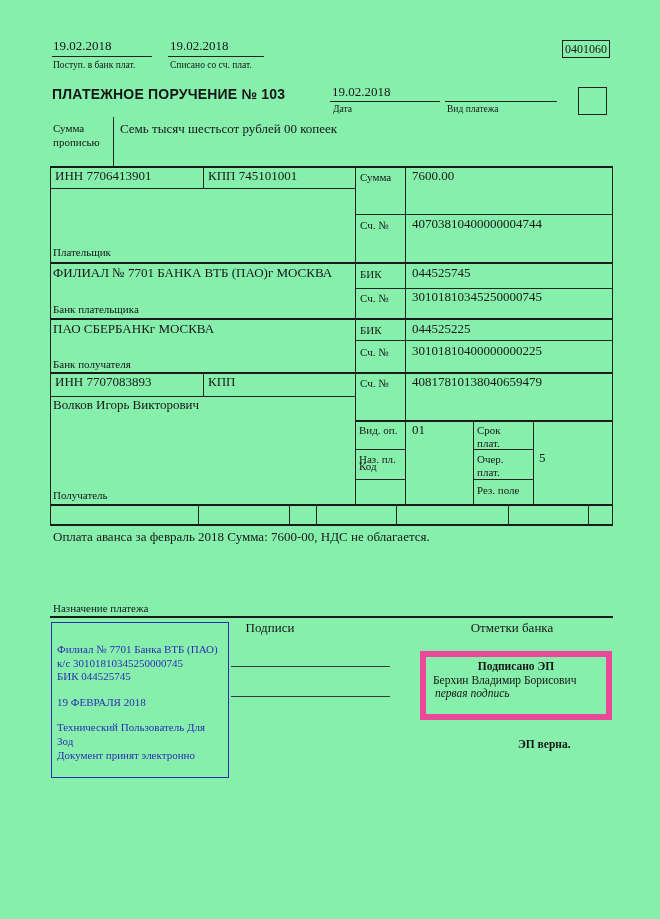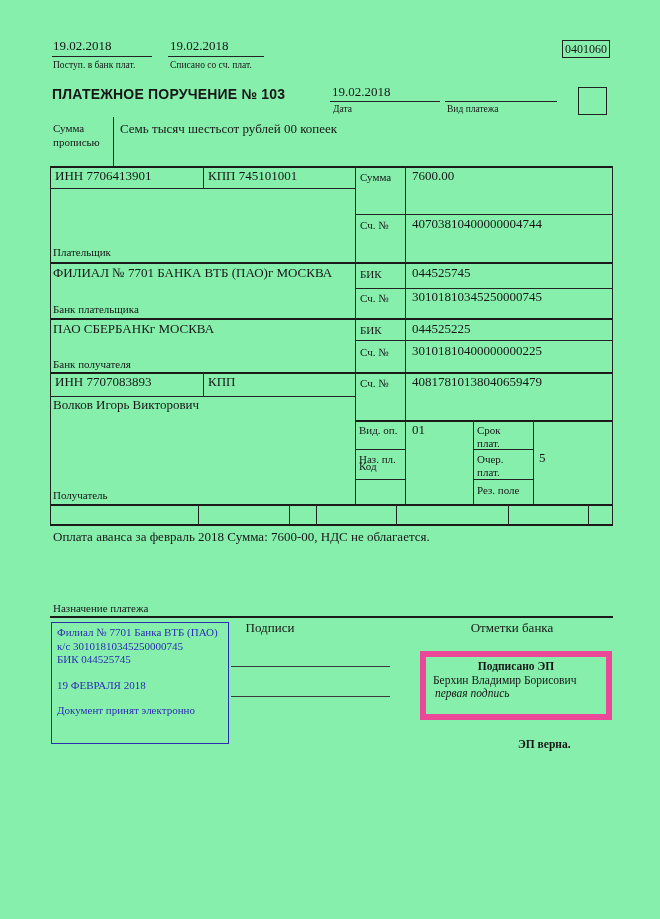--- a/index.html
+++ b/index.html
@@ -12,21 +12,21 @@
   .vl{position:absolute;width:1px;background:#232323;}
   .fs13{font-size:13px;}
   .fs11{font-size:11px;}
   .fs95{font-size:9.5px;}
   .b{font-weight:bold;margin-top:38px;}
   .title{font-family:"Liberation Sans",sans-serif;font-weight:bold;font-size:14px;letter-spacing:.2px;}
   .codebox{position:absolute;left:562px;top:40px;width:46px;height:16px;border:1.5px solid #222;
            text-align:center;font-size:12px;line-height:16px;}
   .sqbox{position:absolute;left:578px;top:87px;width:27px;height:26px;border:1px solid #222;}
   .bluebox{position:absolute;left:51px;top:622px;width:166px;height:114px;border:1.5px solid #2d2db4;
-           color:#2d2db4;font-size:11px;line-height:13.6px;padding:3px 5px;}
+           color:#2d2db4;font-size:11px;line-height:13.6px;padding:20px 5px;}
   .stampbox{position:absolute;left:420px;top:651px;width:180px;height:57px;border:6px solid #ec4899;
             font-size:11.5px;line-height:13px;}
   .stampbox .c{text-align:center;}
   .sig{position:absolute;height:1px;background:#3a3a3a;width:159px;left:231px;}
 </style>
 </head>
 <body>
 
 <div class="page">
 
@@ -133,20 +133,21 @@
   <div class="t fs13" style="left:208px;top:621px;width:124px;text-align:center;">Подписи</div>
   <div class="t fs13" style="left:418px;top:621px;width:188px;text-align:center;">Отметки банка</div>
 
   <div class="bluebox">
     <div>Филиал № 7701 Банка ВТБ (ПАО)</div>
     <div>к/с 30101810345250000745</div>
     <div>БИК 044525745</div>
     <div style="height:12px;"></div>
     <div>19 ФЕВРАЛЯ 2018</div>
     <div style="height:12px;"></div>
+    <div>Технический Пользователь Для Зод</div>
     <div>Документ принят электронно</div>
   </div>
 
   <div class="sig" style="top:666px;"></div>
   <div class="sig" style="top:696px;"></div>
 
   <div class="stampbox">
     <div class="c b" style="margin-top:3px;">Подписано ЭП</div>
     <div style="padding-left:7px;margin-top:1px;">Берхин Владимир Борисович</div>
     <div style="padding-left:9px;font-style:italic;">первая подпись</div>

